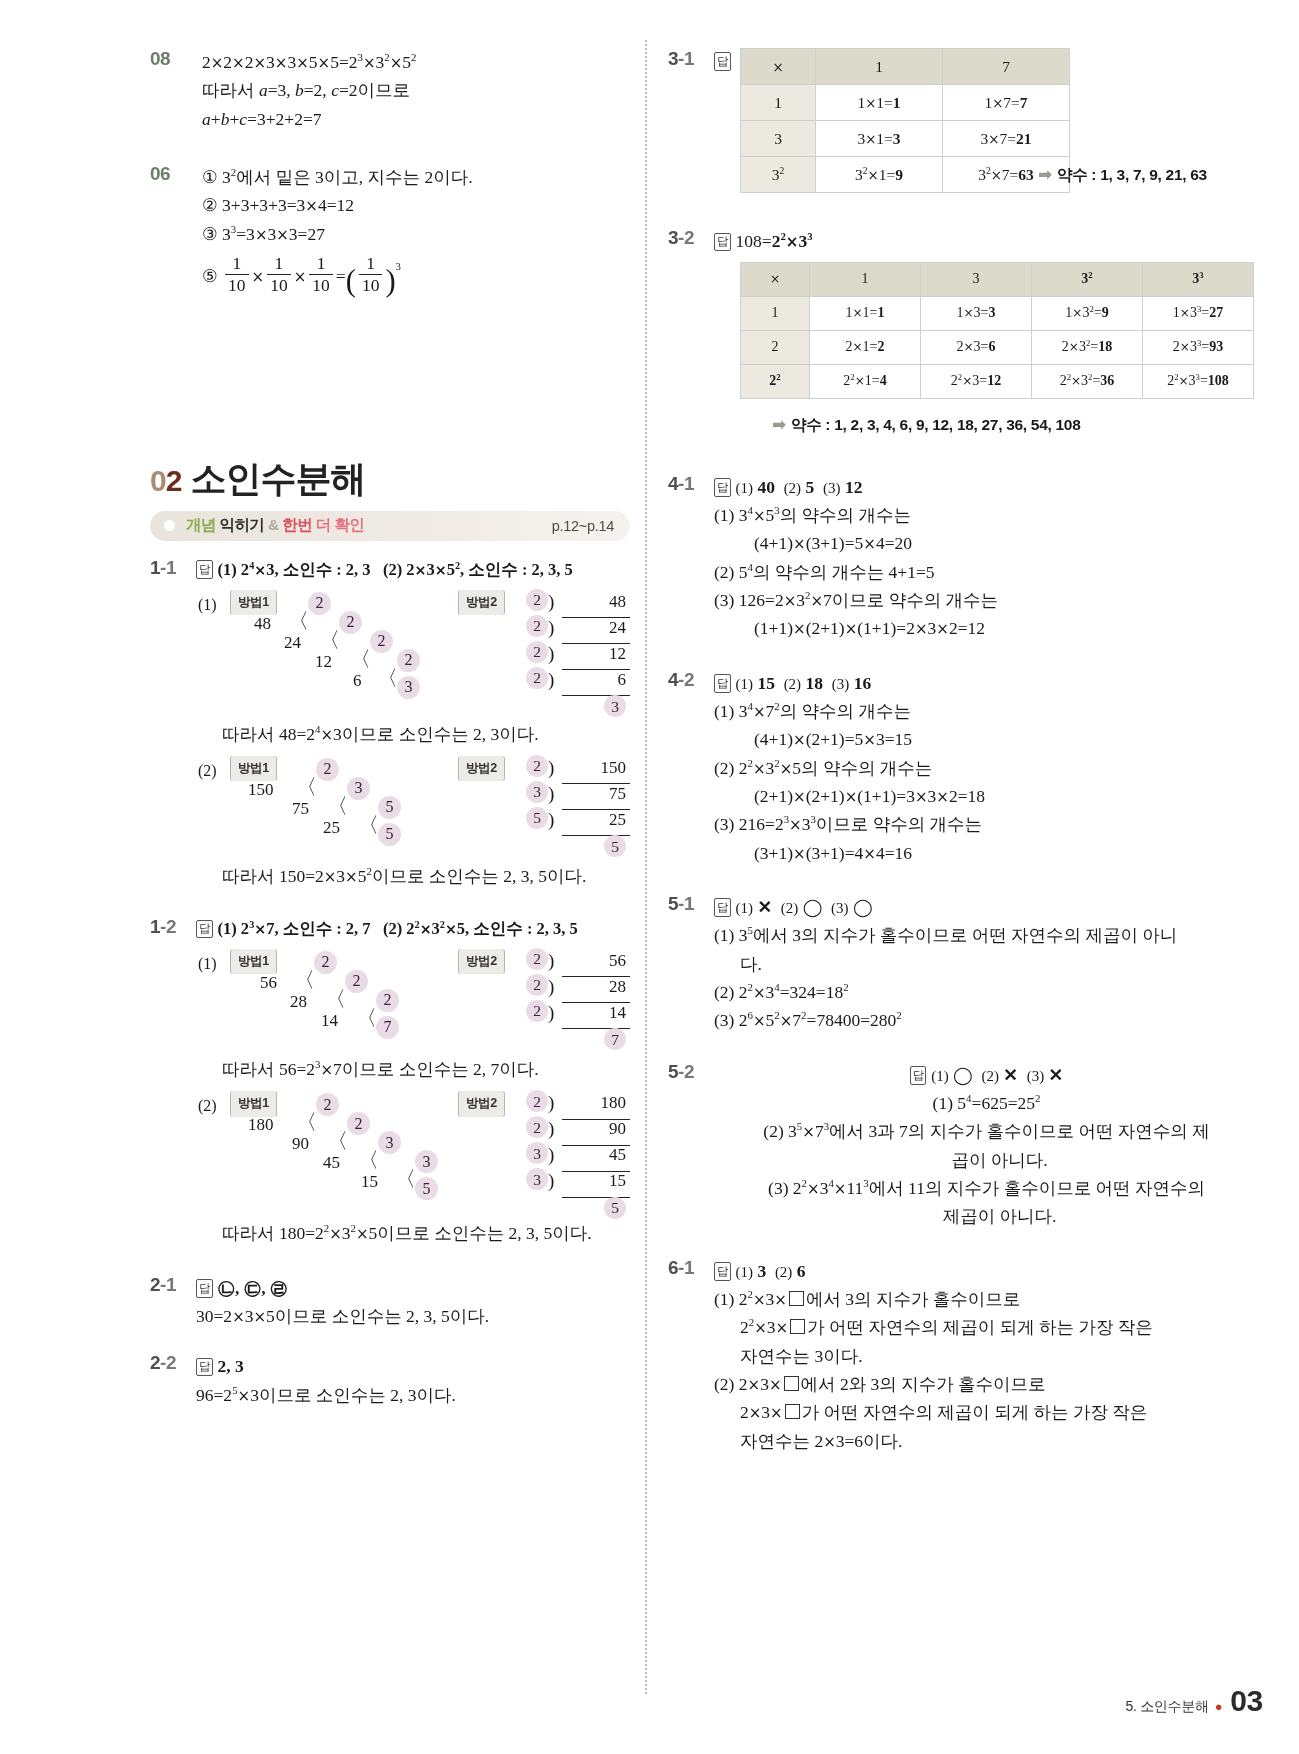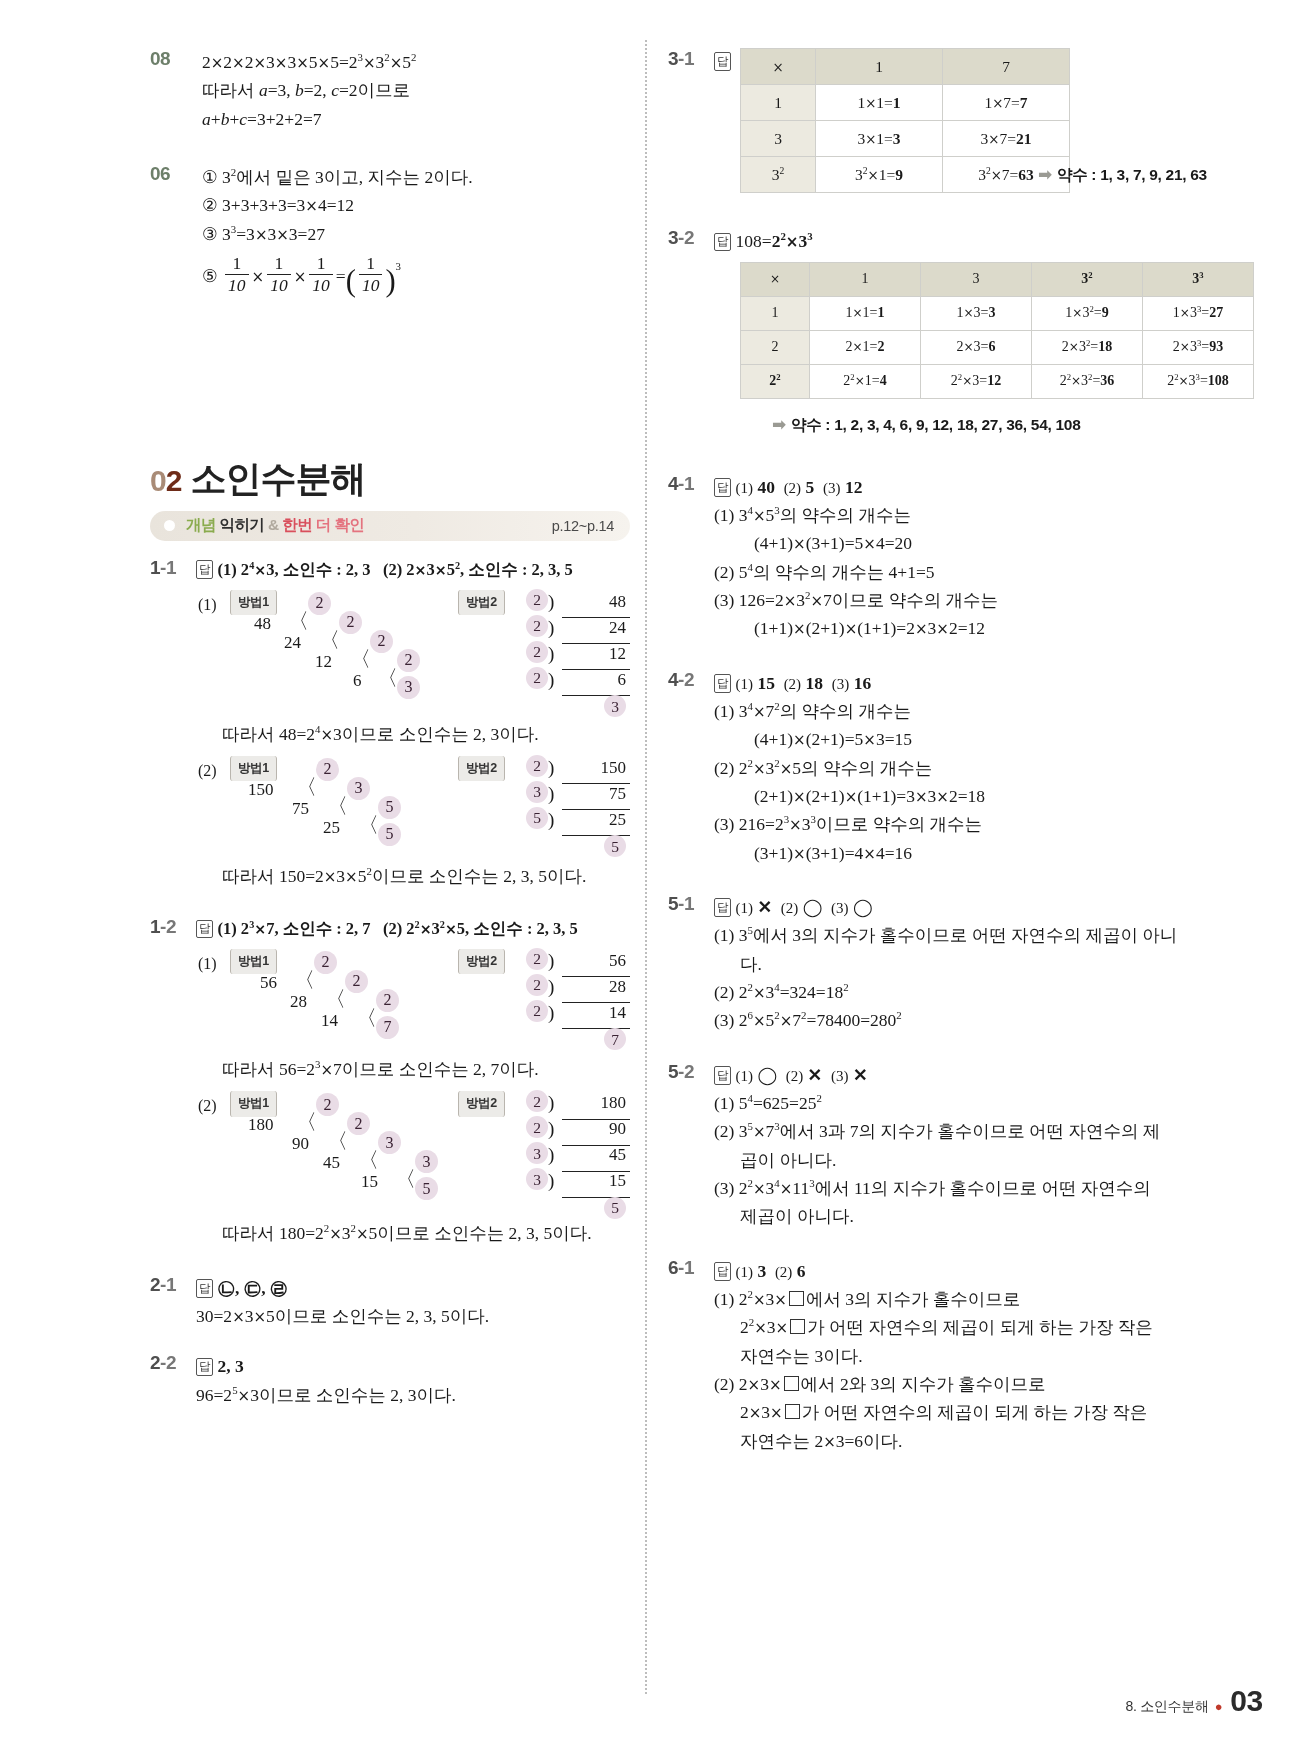--- a/index.html
+++ b/index.html
@@ -66,21 +66,21 @@
   .banner .pages{
     margin-left:auto;font-family:"Liberation Sans","DejaVu Sans",sans-serif;
     font-size:14.5px;color:#4a4a4a;letter-spacing:-0.3px;
   }
 
   
   sup{font-size:0.62em;vertical-align:0.62em;}
   .times{font-family:"DejaVu Sans",sans-serif;font-size:0.86em;}
   .frac{display:inline-block;vertical-align:-0.52em;text-align:center;margin:0 3px;}
   .frac .n{display:block;border-bottom:1.3px solid #222;padding:0 3px;line-height:1.12;}
-  .frac .d{display:block;padding:0 3px;line-height:1.15;font-style:italic;}
+  .frac .d{display:block;padding:0 3px;line-height:1.15;}
   .paren{display:inline-block;font-size:1.75em;vertical-align:-0.30em;line-height:0.8;font-family:"Liberation Serif",serif;}
   .mlabel{
     display:inline-block;background:#ecebe8;color:#333;border-radius:3px;
     font-family:"Liberation Sans","DejaVu Sans",sans-serif;font-weight:bold;
     font-size:12.5px;padding:2px 7px 3px 7px;letter-spacing:-0.4px;
     border-left:1.5px solid #b9b5ae;border-right:1.5px solid #b9b5ae;
   }
   .tnode{position:absolute;font-size:17px;color:#1a1a1a;}
   .pnode{
     position:absolute;width:23px;height:23px;border-radius:50%;
@@ -509,21 +509,21 @@
         </div>
         <div class="line">(1) 3<sup>5</sup>에서 3의 지수가 홀수이므로 어떤 자연수의 제곱이 아니</div>
         <div class="line indent">다.</div>
         <div class="line">(2) 2<sup>2</sup><span class="times">×</span>3<sup>4</sup>=324=18<sup>2</sup></div>
         <div class="line">(3) 2<sup>6</sup><span class="times">×</span>5<sup>2</sup><span class="times">×</span>7<sup>2</sup>=78400=280<sup>2</sup></div>
       </div>
     </div>
 
     <div class="item" style="margin-top:26px;">
       <div class="num"><span class="a">5</span><span class="b">-2</span></div>
-      <div class="body" style="margin-left:46px;">
+      <div class="body" style="margin-left:46px;text-align:center;">
         <div class="line">
           <span class="dap">답</span><span style="font-size:15px;">(1)</span> <b class="ans">◯</b>&nbsp;&nbsp;<span style="font-size:15px;">(2)</span> <b class="ans">✕</b>&nbsp;&nbsp;<span style="font-size:15px;">(3)</span> <b class="ans">✕</b>
         </div>
         <div class="line">(1) 5<sup>4</sup>=625=25<sup>2</sup></div>
         <div class="line">(2) 3<sup>5</sup><span class="times">×</span>7<sup>3</sup>에서 3과 7의 지수가 홀수이므로 어떤 자연수의 제</div>
         <div class="line indent">곱이 아니다.</div>
         <div class="line">(3) 2<sup>2</sup><span class="times">×</span>3<sup>4</sup><span class="times">×</span>11<sup>3</sup>에서 11의 지수가 홀수이므로 어떤 자연수의</div>
         <div class="line indent">제곱이 아니다.</div>
       </div>
     </div>
@@ -538,17 +538,17 @@
         <div class="line indent">2<sup>2</sup><span class="times">×</span>3<span class="times">×</span><span class="sq"></span>가 어떤 자연수의 제곱이 되게 하는 가장 작은</div>
         <div class="line indent">자연수는 3이다.</div>
         <div class="line">(2) 2<span class="times">×</span>3<span class="times">×</span><span class="sq"></span>에서 2와 3의 지수가 홀수이므로</div>
         <div class="line indent">2<span class="times">×</span>3<span class="times">×</span><span class="sq"></span>가 어떤 자연수의 제곱이 되게 하는 가장 작은</div>
         <div class="line indent">자연수는 2<span class="times">×</span>3=6이다.</div>
       </div>
     </div>
   </div>
 
   <div class="footer">
-    <span>8. 소인수분해</span>
+    <span>5. 소인수분해</span>
     <span class="bullet">●</span>
     <span class="pg">03</span>
   </div>
 </div>
 
 </body></html>

